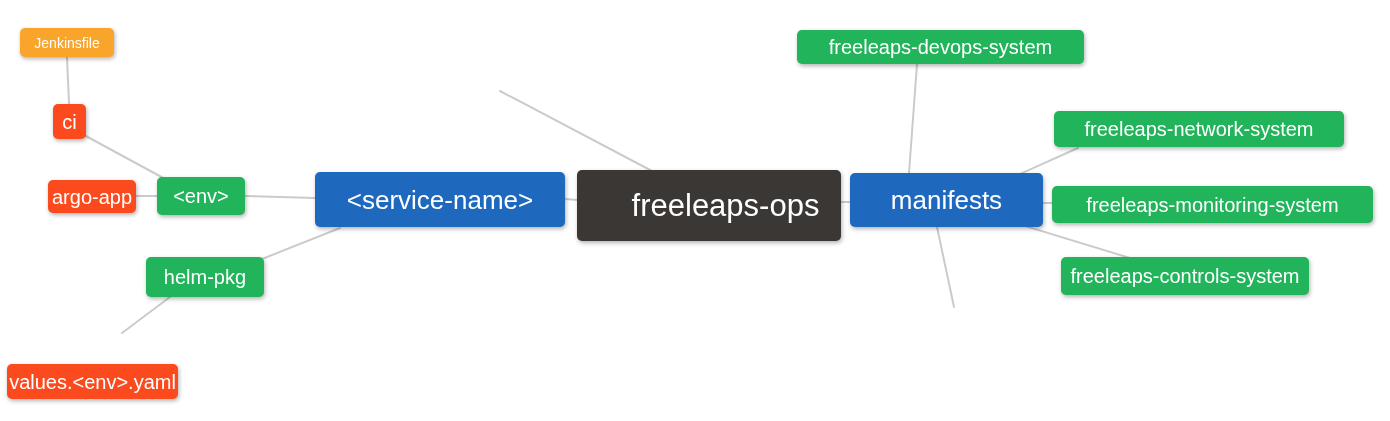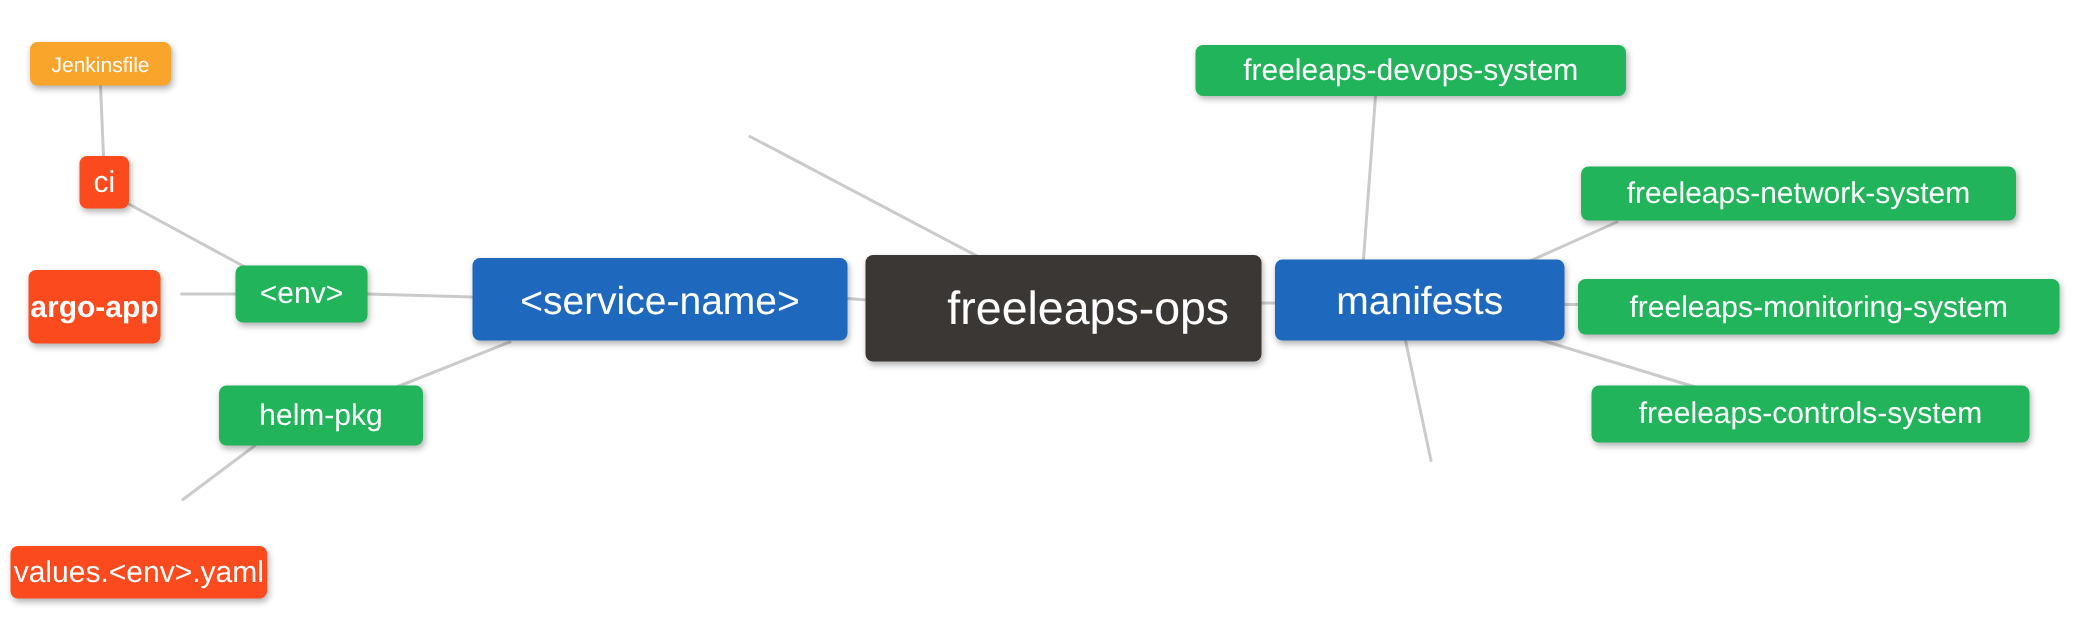--- a/index.html
+++ b/index.html
@@ -64,25 +64,25 @@
     <line x1="841" y1="202" x2="851" y2="202"></line>
     <line x1="917" y1="64" x2="909" y2="173"></line>
     <line x1="1011" y1="178" x2="1078" y2="148"></line>
     <line x1="1013" y1="203" x2="1052" y2="203"></line>
     <line x1="1012" y1="222" x2="1130" y2="258"></line>
     <line x1="937" y1="227" x2="954" y2="307"></line>
   </svg>
 
   <div class="node orange fs-xs" style="left:20px;  top:28px;  width:94px;  height:29px;">Jenkinsfile</div>
   <div class="node red fs-s" style="left:53px;  top:104px; width:33px;  height:35px;">ci</div>
-  <div class="node red fs-s" style="left:19px;  top:180px; width:88px;  height:49px;font-weight:bold;">argo-app</div>
+  <div class="node red fs-s" style="left:48px;  top:180px; width:88px;  height:33px;">argo-app</div>
   <div class="node green fs-m" style="left:157px; top:177px; width:88px;  height:38px;">&lt;env&gt;</div>
-  <div class="node green fs-m" style="left:146px; top:257px; width:136px; height:40px;">helm-pkg</div>
+  <div class="node green fs-m" style="left:146px; top:257px; width:118px; height:40px;">helm-pkg</div>
   <div class="node red fs-s" style="left:7px;   top:332px; width:171px; height:35px;margin-top:32px;">values.&lt;env&gt;.yaml</div>
   <div class="node blue fs-l" style="left:315px; top:172px; width:250px; height:55px;">&lt;service-name&gt;</div>
   <div class="node dark fs-xl" style="left:577px; top:170px; width:264px; height:71px;">freeleaps-ops</div>
   <div class="node blue fs-l" style="left:850px; top:173px; width:193px; height:54px;">manifests</div>
   <div class="node green fs-m" style="left:797px; top:30px;  width:287px; height:34px;">freeleaps-devops-system</div>
   <div class="node green fs-m" style="left:1054px;top:111px; width:290px; height:36px;">freeleaps-network-system</div>
   <div class="node green fs-m" style="left:1052px;top:186px; width:321px; height:37px;">freeleaps-monitoring-system</div>
-  <div class="node green fs-m" style="left:1061px;top:257px; width:292px; height:38px;">freeleaps-controls-system</div>
+  <div class="node green fs-m" style="left:1061px;top:257px; width:248px; height:38px;">freeleaps-controls-system</div>
 
 </div>
 
 </body></html>

